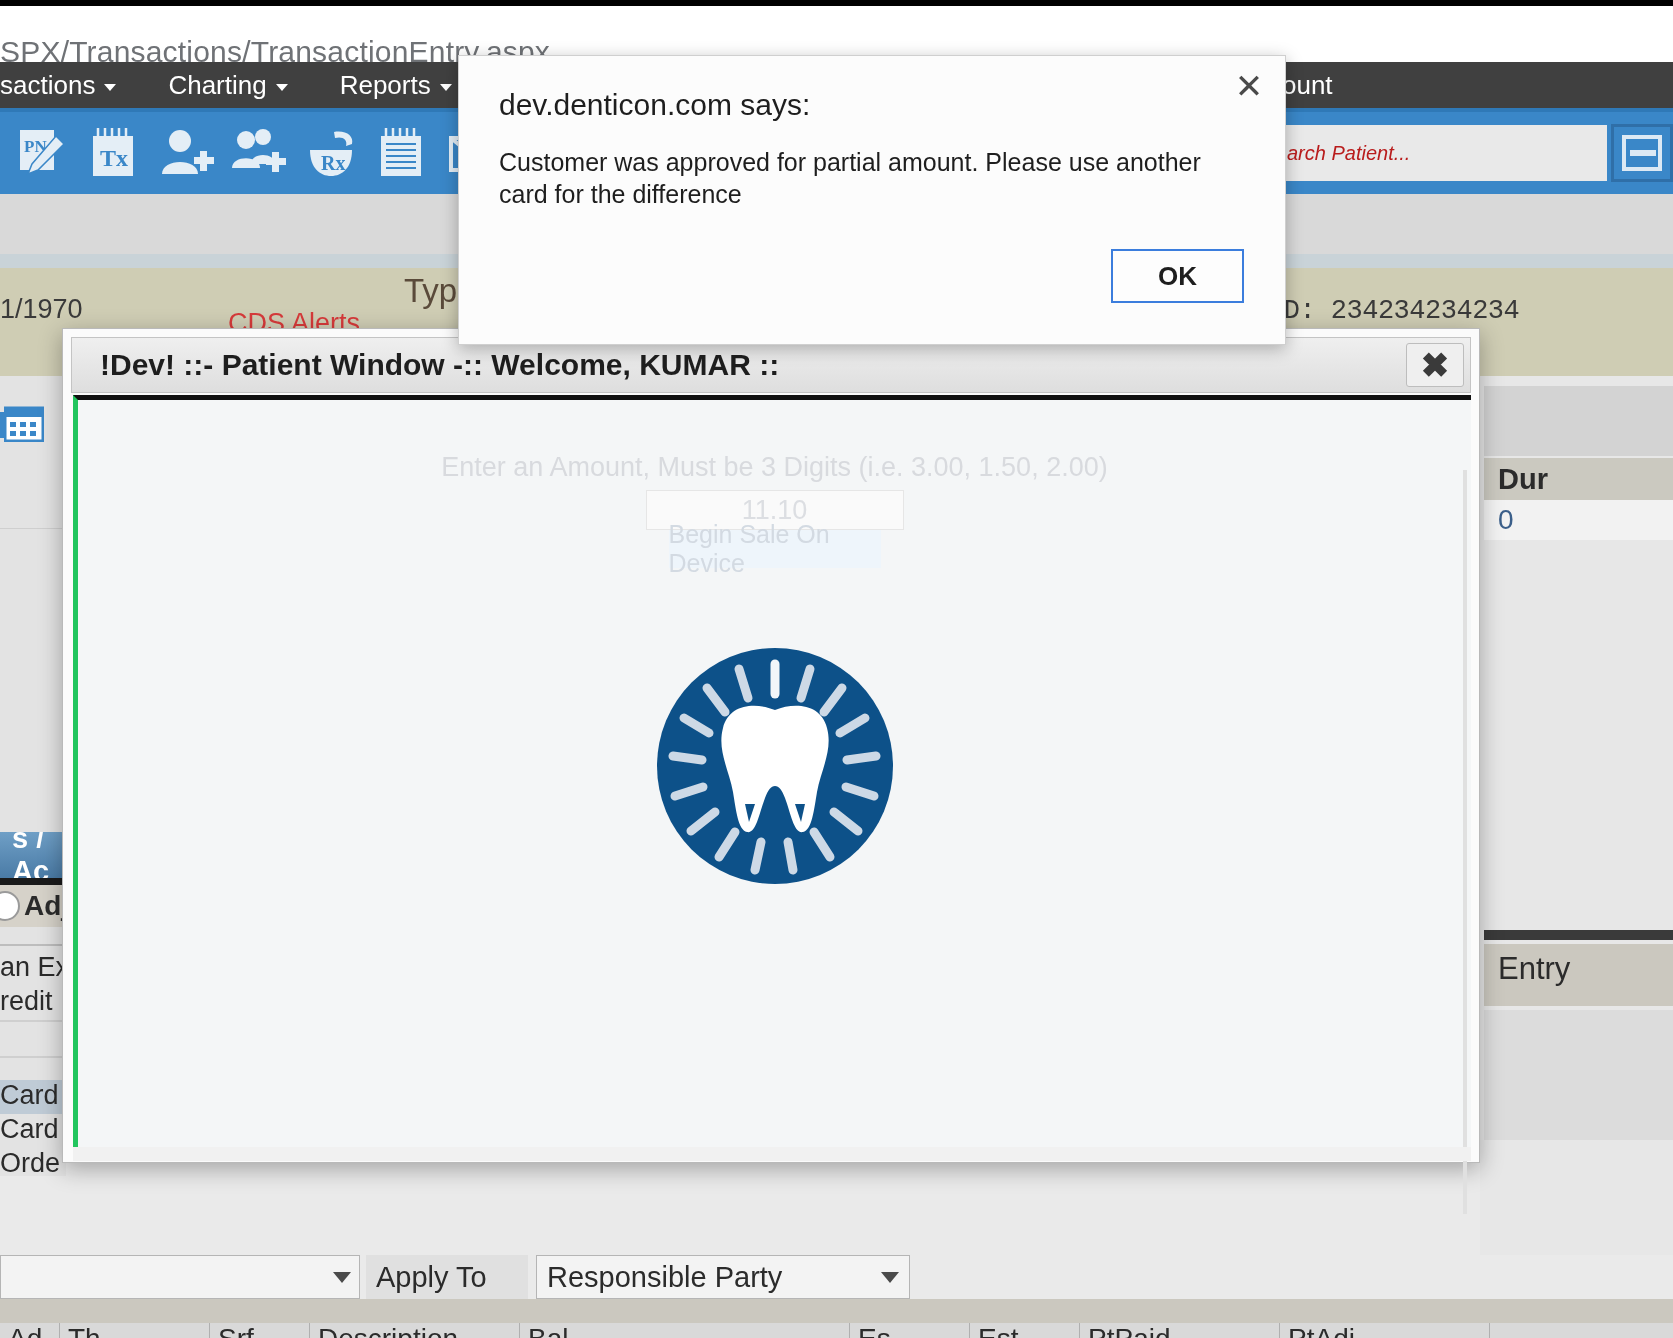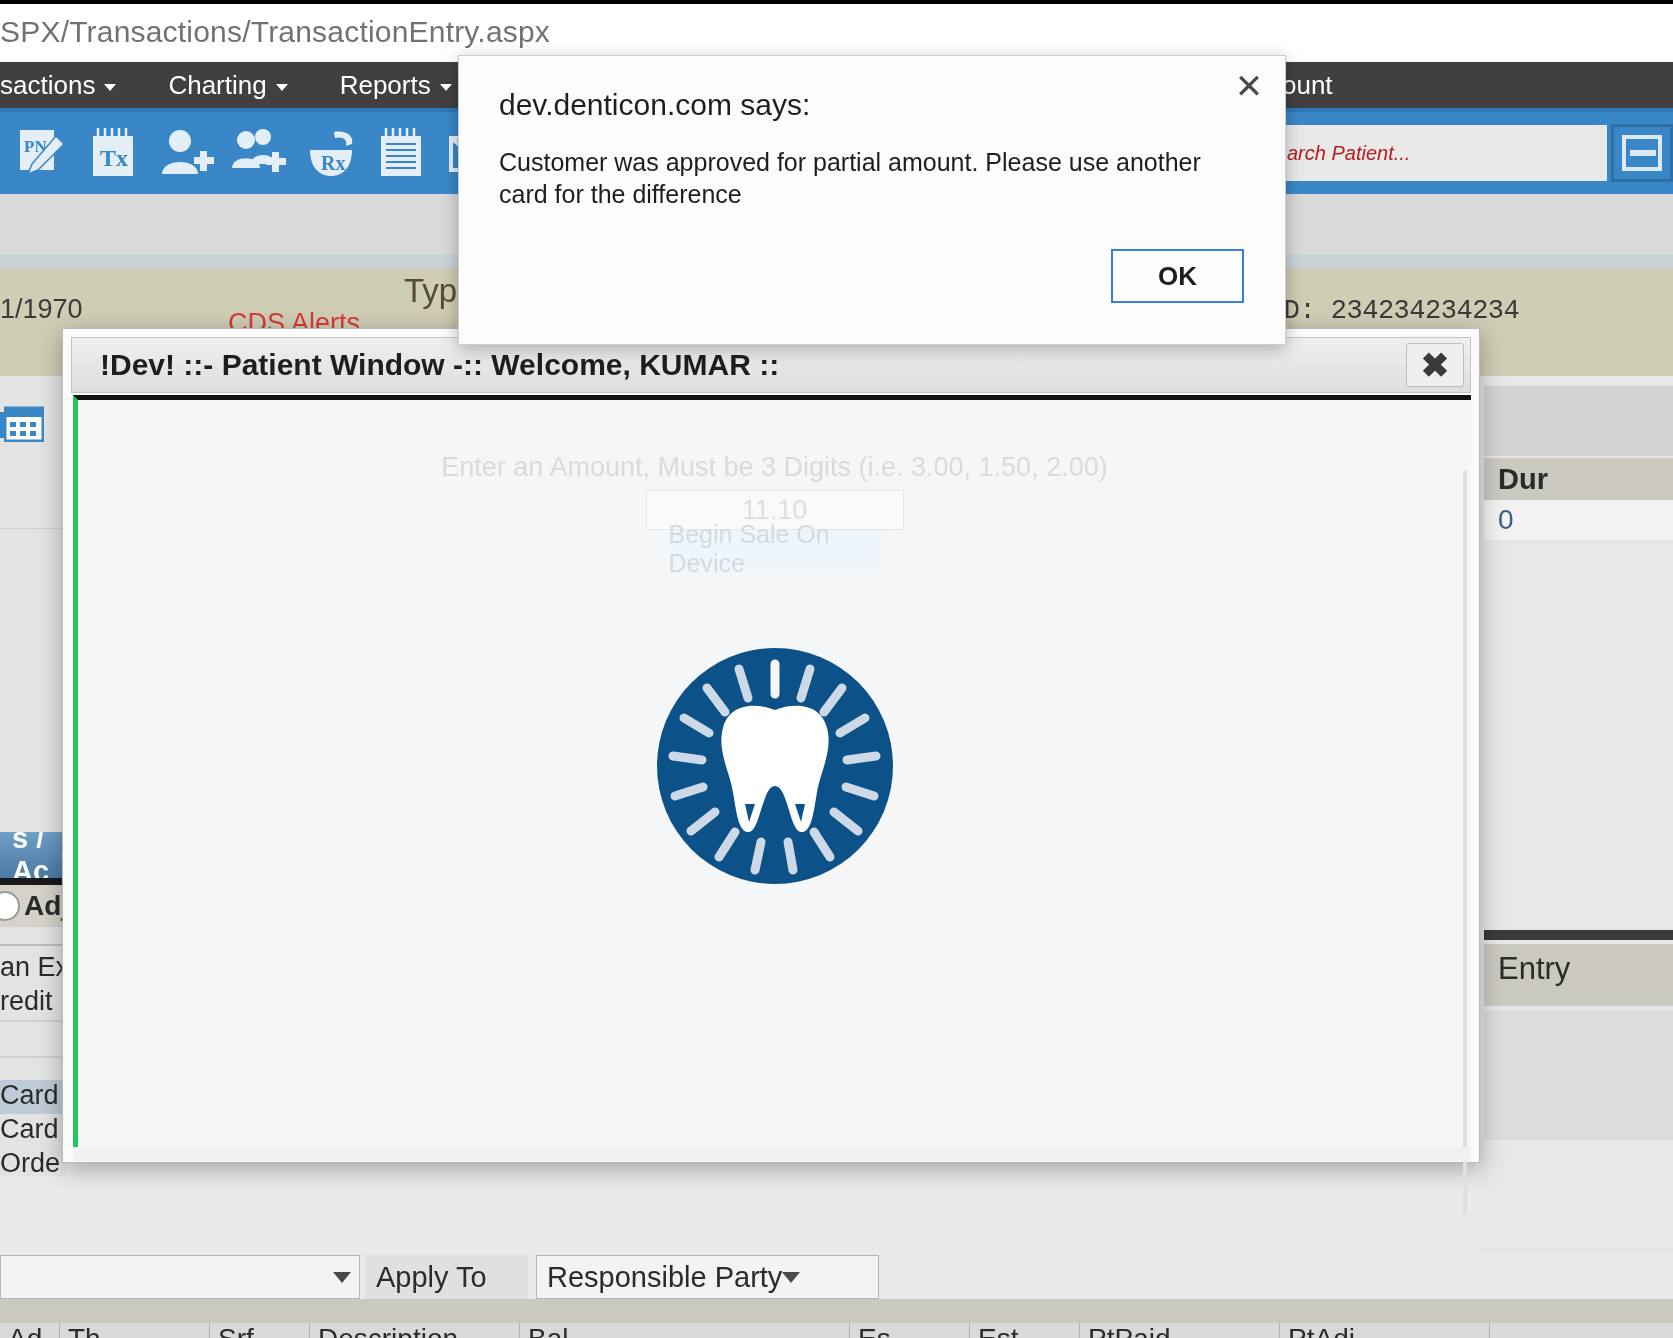--- a/index.html
+++ b/index.html
@@ -6,21 +6,21 @@
   body{
     width:1673px;height:1338px;overflow:hidden;position:relative;
     background:#ffffff;
     font-family:"Liberation Sans", sans-serif;
     -webkit-font-smoothing:antialiased;
   }
   
   #app-root{position:absolute;inset:0;background:#fff;}
   .topblack{position:absolute;left:0;top:0;width:1673px;height:6px;background:#000;}
   .urlbar{
-    position:absolute;left:0;top:4px;width:1673px;height:56px;background:#fff;
+    position:absolute;left:0;top:24px;width:1673px;height:56px;background:#fff;
     display:flex;align-items:center;
   }
   .urltext{
     font-size:30px;color:#6f7276;letter-spacing:.2px;padding-left:0px;
     white-space:nowrap;
   }
   
   .menustrip{
     position:absolute;left:0;top:62px;width:1673px;height:46px;background:#404040;
     display:flex;align-items:center;
@@ -122,23 +122,23 @@
     position:absolute;left:0px;top:1255px;width:360px;height:44px;background:#f3f3f3;
     border:1px solid #b5b5b5;box-sizing:border-box;display:flex;align-items:center;
     justify-content:flex-end;padding-right:8px;
   }
   .bt-applylbl{
     position:absolute;left:366px;top:1255px;width:162px;height:44px;background:#e0e0e0;
     display:flex;align-items:center;padding-left:10px;box-sizing:border-box;
     font-size:29px;color:#2b2b2b;
   }
   .bt-sel2{
-    position:absolute;left:536px;top:1255px;width:343px;height:44px;background:#f3f3f3;
+    position:absolute;left:536px;top:1255px;width:374px;height:44px;background:#f3f3f3;
     border:1px solid #b5b5b5;box-sizing:border-box;display:flex;align-items:center;
-    padding:0 10px;font-size:29px;color:#2b2b2b;
+    justify-content:space-between;padding:0 10px;font-size:29px;color:#2b2b2b;
   }
   .bt-fill{position:absolute;left:956px;top:1255px;width:520px;height:44px;background:#eaeaea;}
   .dncaret{width:0;height:0;border-left:9px solid transparent;border-right:9px solid transparent;border-top:11px solid #4a4a4a;}
   
   .tanstrip{position:absolute;left:0;top:1299px;width:1673px;height:24px;background:#cbc8bf;}
   .tblhdr{position:absolute;left:0;top:1323px;width:1673px;height:15px;background:#d9d9d9;display:flex;overflow:hidden;}
   .tblhdr .cell{
     border-right:1px solid #b0b0b0;box-sizing:border-box;font-size:28px;color:#2b2b2b;
     padding-left:8px;white-space:nowrap;overflow:hidden;
   }

